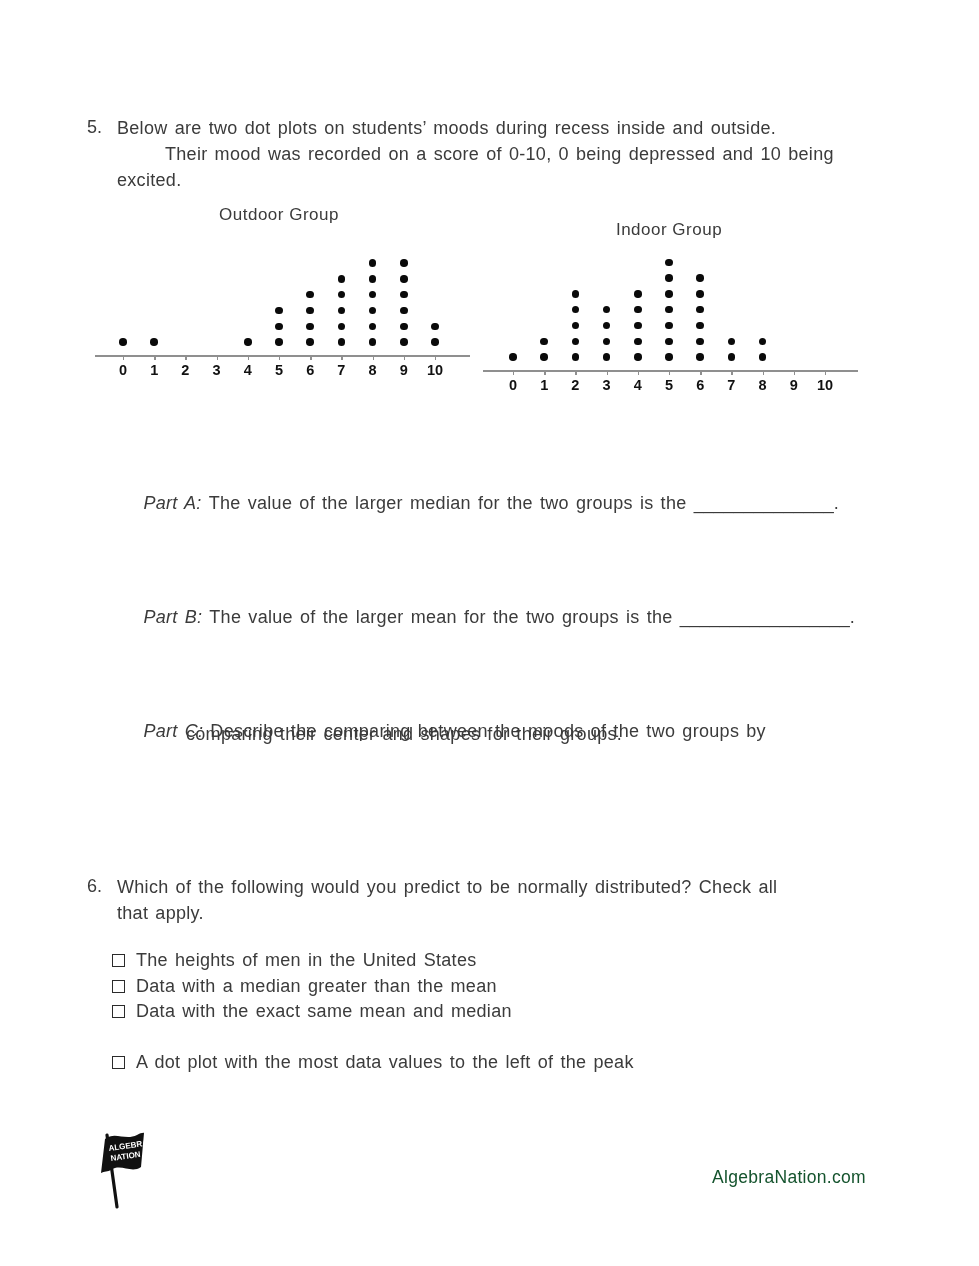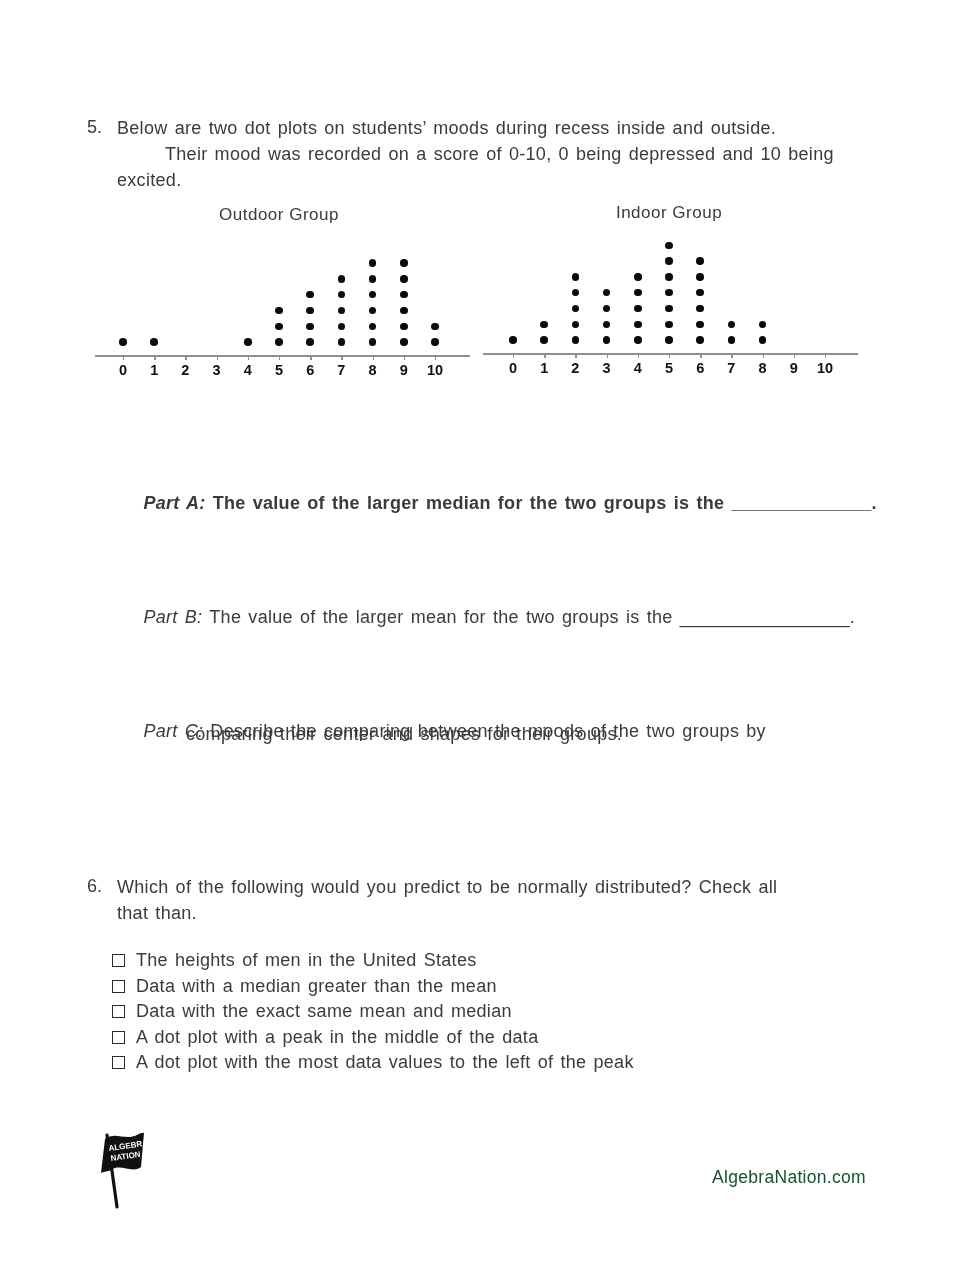--- a/index.html
+++ b/index.html
@@ -97,21 +97,21 @@
       <div class="dot" style="left: 305.05px; top: 101.7px; background: rgb(10, 10, 10);"></div>
       <div class="dot" style="left: 305.05px; top: 85.9px; background: rgb(10, 10, 10);"></div>
       <div class="dot" style="left: 305.05px; top: 70.1px; background: rgb(10, 10, 10);"></div>
       <div class="dot" style="left: 305.05px; top: 54.3px; background: rgb(10, 10, 10);"></div>
       <div class="tick" style="left: 340px; top: 150px; background: rgb(143, 143, 143);"></div>
       <div class="tick-label" style="left: 329px; top: 157px; color: rgb(17, 17, 17);">10</div>
       <div class="dot" style="left: 336.25px; top: 133.3px; background: rgb(10, 10, 10);"></div>
       <div class="dot" style="left: 336.25px; top: 117.5px; background: rgb(10, 10, 10);"></div>
     </div>
 
-  <div class="dotplot" style="left:483px; top:203px;">
+  <div class="dotplot" style="left:483px; top:220px;">
     <div class="plot-title" style="left:30px; width:312px;">Indoor Group</div>
   <div class="axis-line" style="left: 0px; top: 150px; width: 375px; background: rgb(143, 143, 143);"></div>
       <div class="tick" style="left: 30px; top: 150px; background: rgb(143, 143, 143);"></div>
       <div class="tick-label" style="left: 19px; top: 157px; color: rgb(17, 17, 17);">0</div>
       <div class="dot" style="left: 26.25px; top: 133.3px; background: rgb(10, 10, 10);"></div>
       <div class="tick" style="left: 61.2px; top: 150px; background: rgb(143, 143, 143);"></div>
       <div class="tick-label" style="left: 50.2px; top: 157px; color: rgb(17, 17, 17);">1</div>
       <div class="dot" style="left: 57.45px; top: 133.3px; background: rgb(10, 10, 10);"></div>
       <div class="dot" style="left: 57.45px; top: 117.5px; background: rgb(10, 10, 10);"></div>
       <div class="tick" style="left: 92.4px; top: 150px; background: rgb(143, 143, 143);"></div>
@@ -158,52 +158,48 @@
       <div class="tick" style="left: 279.6px; top: 150px; background: rgb(143, 143, 143);"></div>
       <div class="tick-label" style="left: 268.6px; top: 157px; color: rgb(17, 17, 17);">8</div>
       <div class="dot" style="left: 275.85px; top: 133.3px; background: rgb(10, 10, 10);"></div>
       <div class="dot" style="left: 275.85px; top: 117.5px; background: rgb(10, 10, 10);"></div>
       <div class="tick" style="left: 310.8px; top: 150px; background: rgb(143, 143, 143);"></div>
       <div class="tick-label" style="left: 299.8px; top: 157px; color: rgb(17, 17, 17);">9</div>
       <div class="tick" style="left: 342px; top: 150px; background: rgb(143, 143, 143);"></div>
       <div class="tick-label" style="left: 331px; top: 157px; color: rgb(17, 17, 17);">10</div>
     </div>
 
-  <div class="text-line" style="left:115px; top:470px;font-weight:bold;">
+  <div class="text-line" style="left:115px; top:470px;">
     <span class="part-label">Part A:</span><span>The value of the larger median for the two groups is the </span><span class="blank">______________</span><span>.</span>
   </div>
 
   <div class="text-line" style="left:115px; top:584px;">
     <span class="part-label">Part B:</span><span>The value of the larger mean for the two groups is the </span><span class="blank">_________________</span><span>.</span>
   </div>
 
   <div class="text-line" style="left:115px; top:698px;">
     <span class="part-label">Part C:</span><span>Describe the comparing between the moods of the two groups by</span>
   </div>
   <div class="text-line" style="left:186px; top:723px;">comparing their center and shapes for their groups.</div>
 
   <div class="q-number" style="left:87px; top:876px;">6.</div>
   <div class="text-line" style="left:117px; top:876px;">Which of the following would you predict to be normally distributed? Check all</div>
-  <div class="text-line" style="left:117px; top:902px;">that than.</div>
+  <div class="text-line" style="left:117px; top:902px;">that apply.</div>
 
   <div class="option-row" style="top:947px;justify-content:center;">
     <span class="checkbox"></span>
     <span class="option-label">The heights of men in the United States</span>
   </div>
   <div class="option-row" style="top:998px;">
     <span class="checkbox"></span>
     <span class="option-label">Data with the exact same mean and median</span>
   </div>
   <div class="option-row" style="top:973px;">
     <span class="checkbox"></span>
     <span class="option-label">Data with a median greater than the mean</span>
-  </div>
-  <div class="option-row" style="top:1024px;">
-    <span class="checkbox"></span>
-    <span class="option-label">A dot plot with a peak in the middle of the data</span>
   </div>
   <div class="option-row" style="top:1049px;">
     <span class="checkbox"></span>
     <span class="option-label">A dot plot with the most data values to the left of the peak</span>
   </div>
 
   <svg class="logo" width="60" height="90" viewBox="0 0 60 90">
     <path d="M14 8 L24 80" stroke="#111" stroke-width="3.2" stroke-linecap="round" fill="none"></path>
     <path d="M12 12 C22 4 32 14 44 8 C47 6.5 50 5.5 51 6 L48 40 C38 47 28 36 18 43 C15 45 11 44 8 46 Z" fill="#111"></path>
     <text x="16" y="24" font-family="Liberation Sans, sans-serif" font-size="8" font-weight="bold" fill="#ffffff" transform="rotate(-8 16 24)">ALGEBRA</text>

